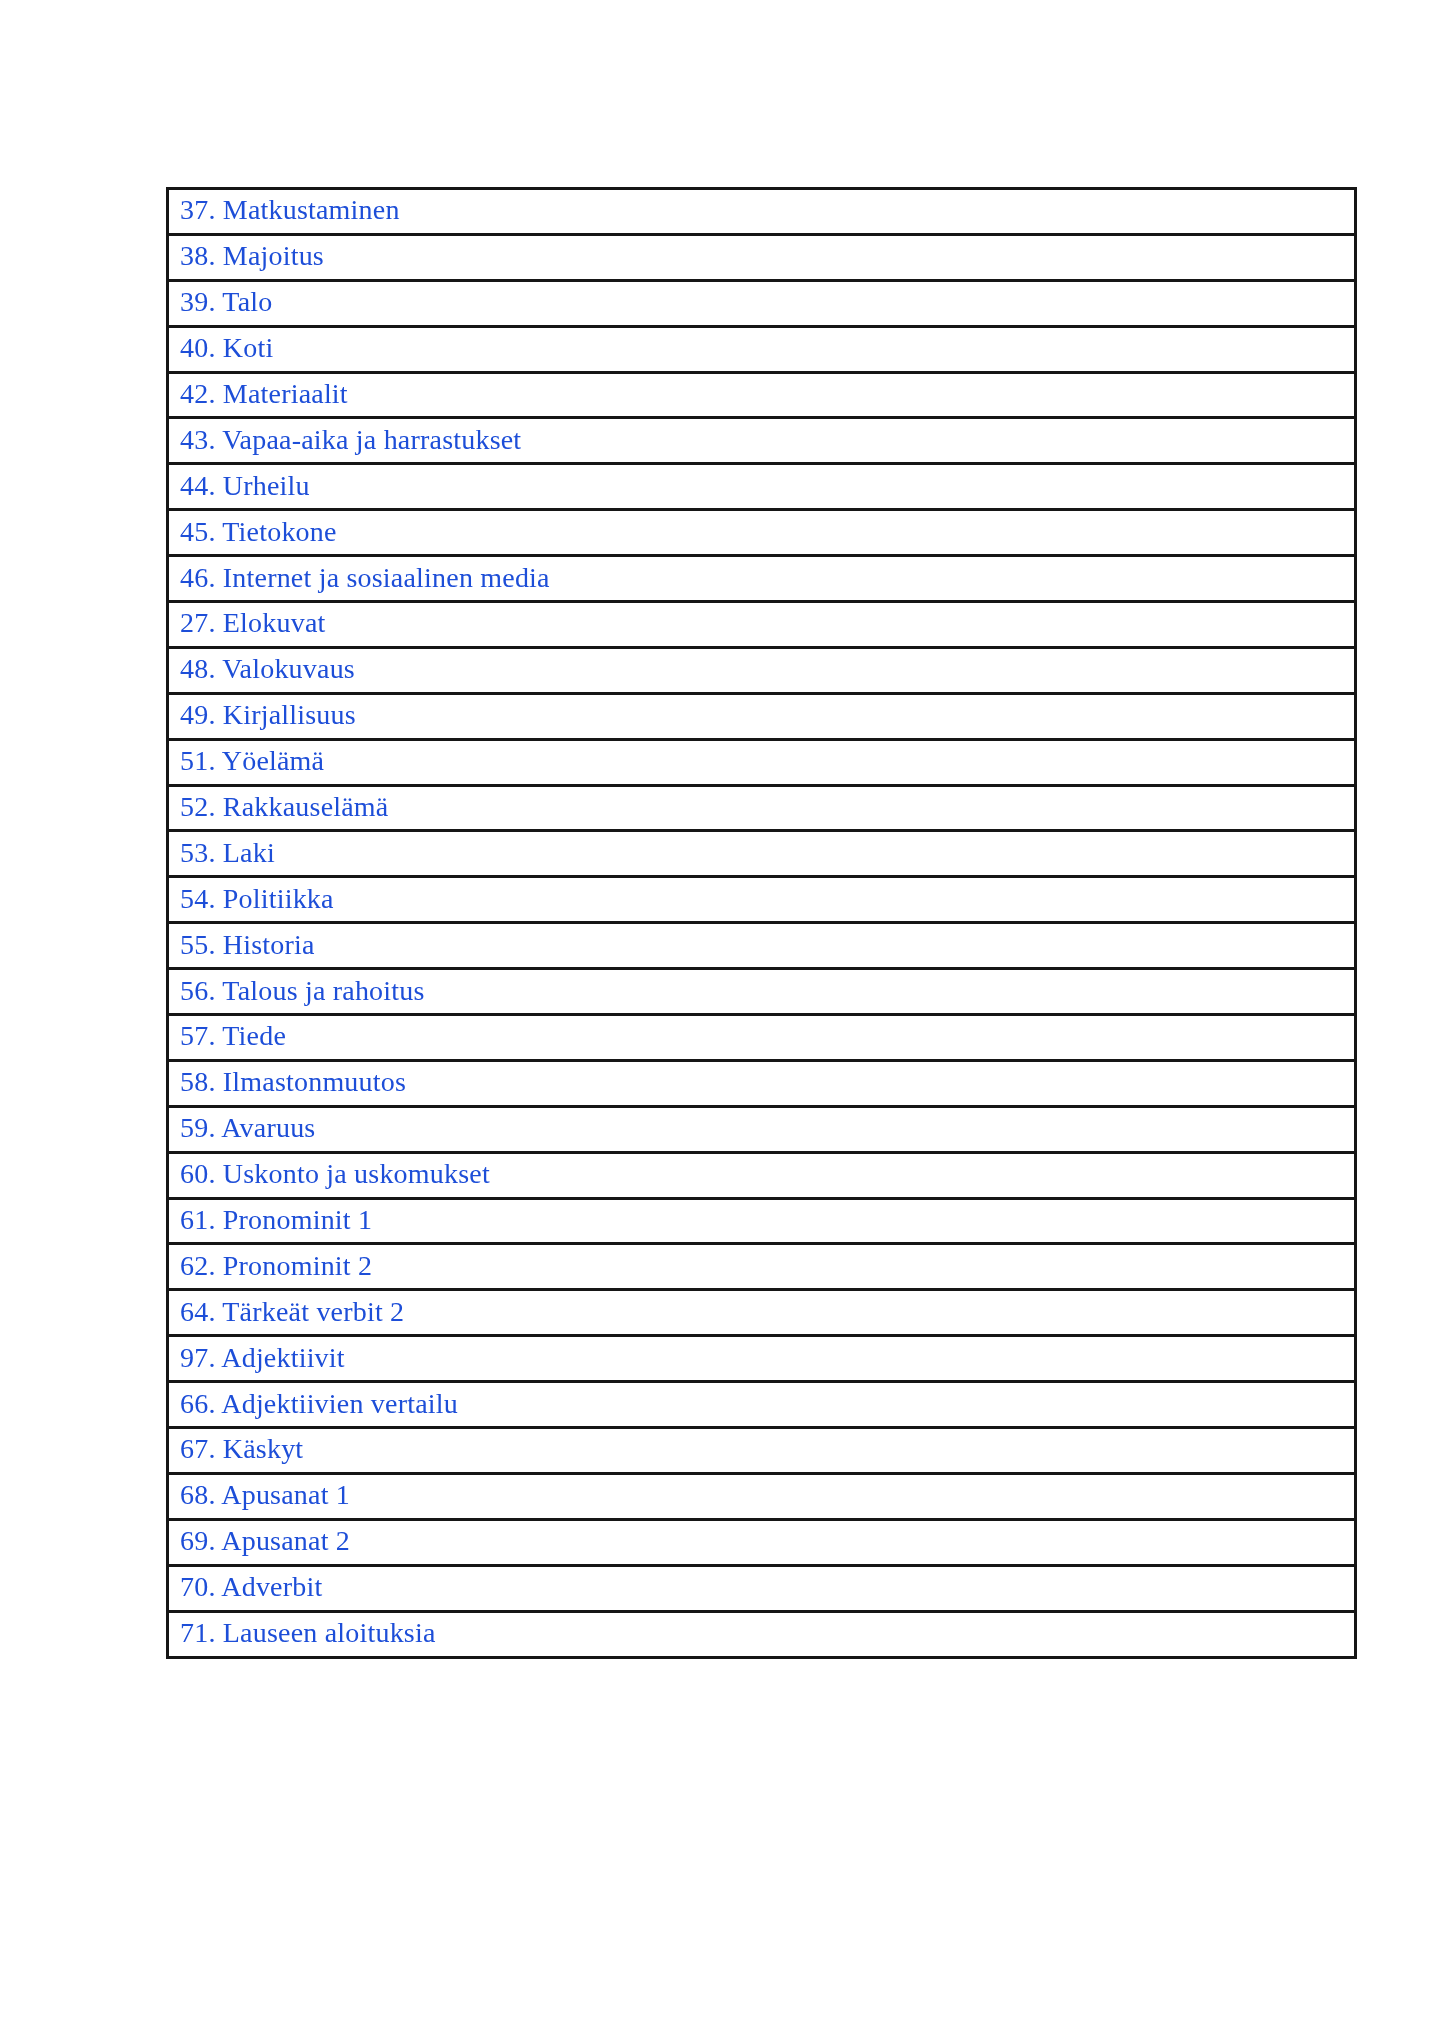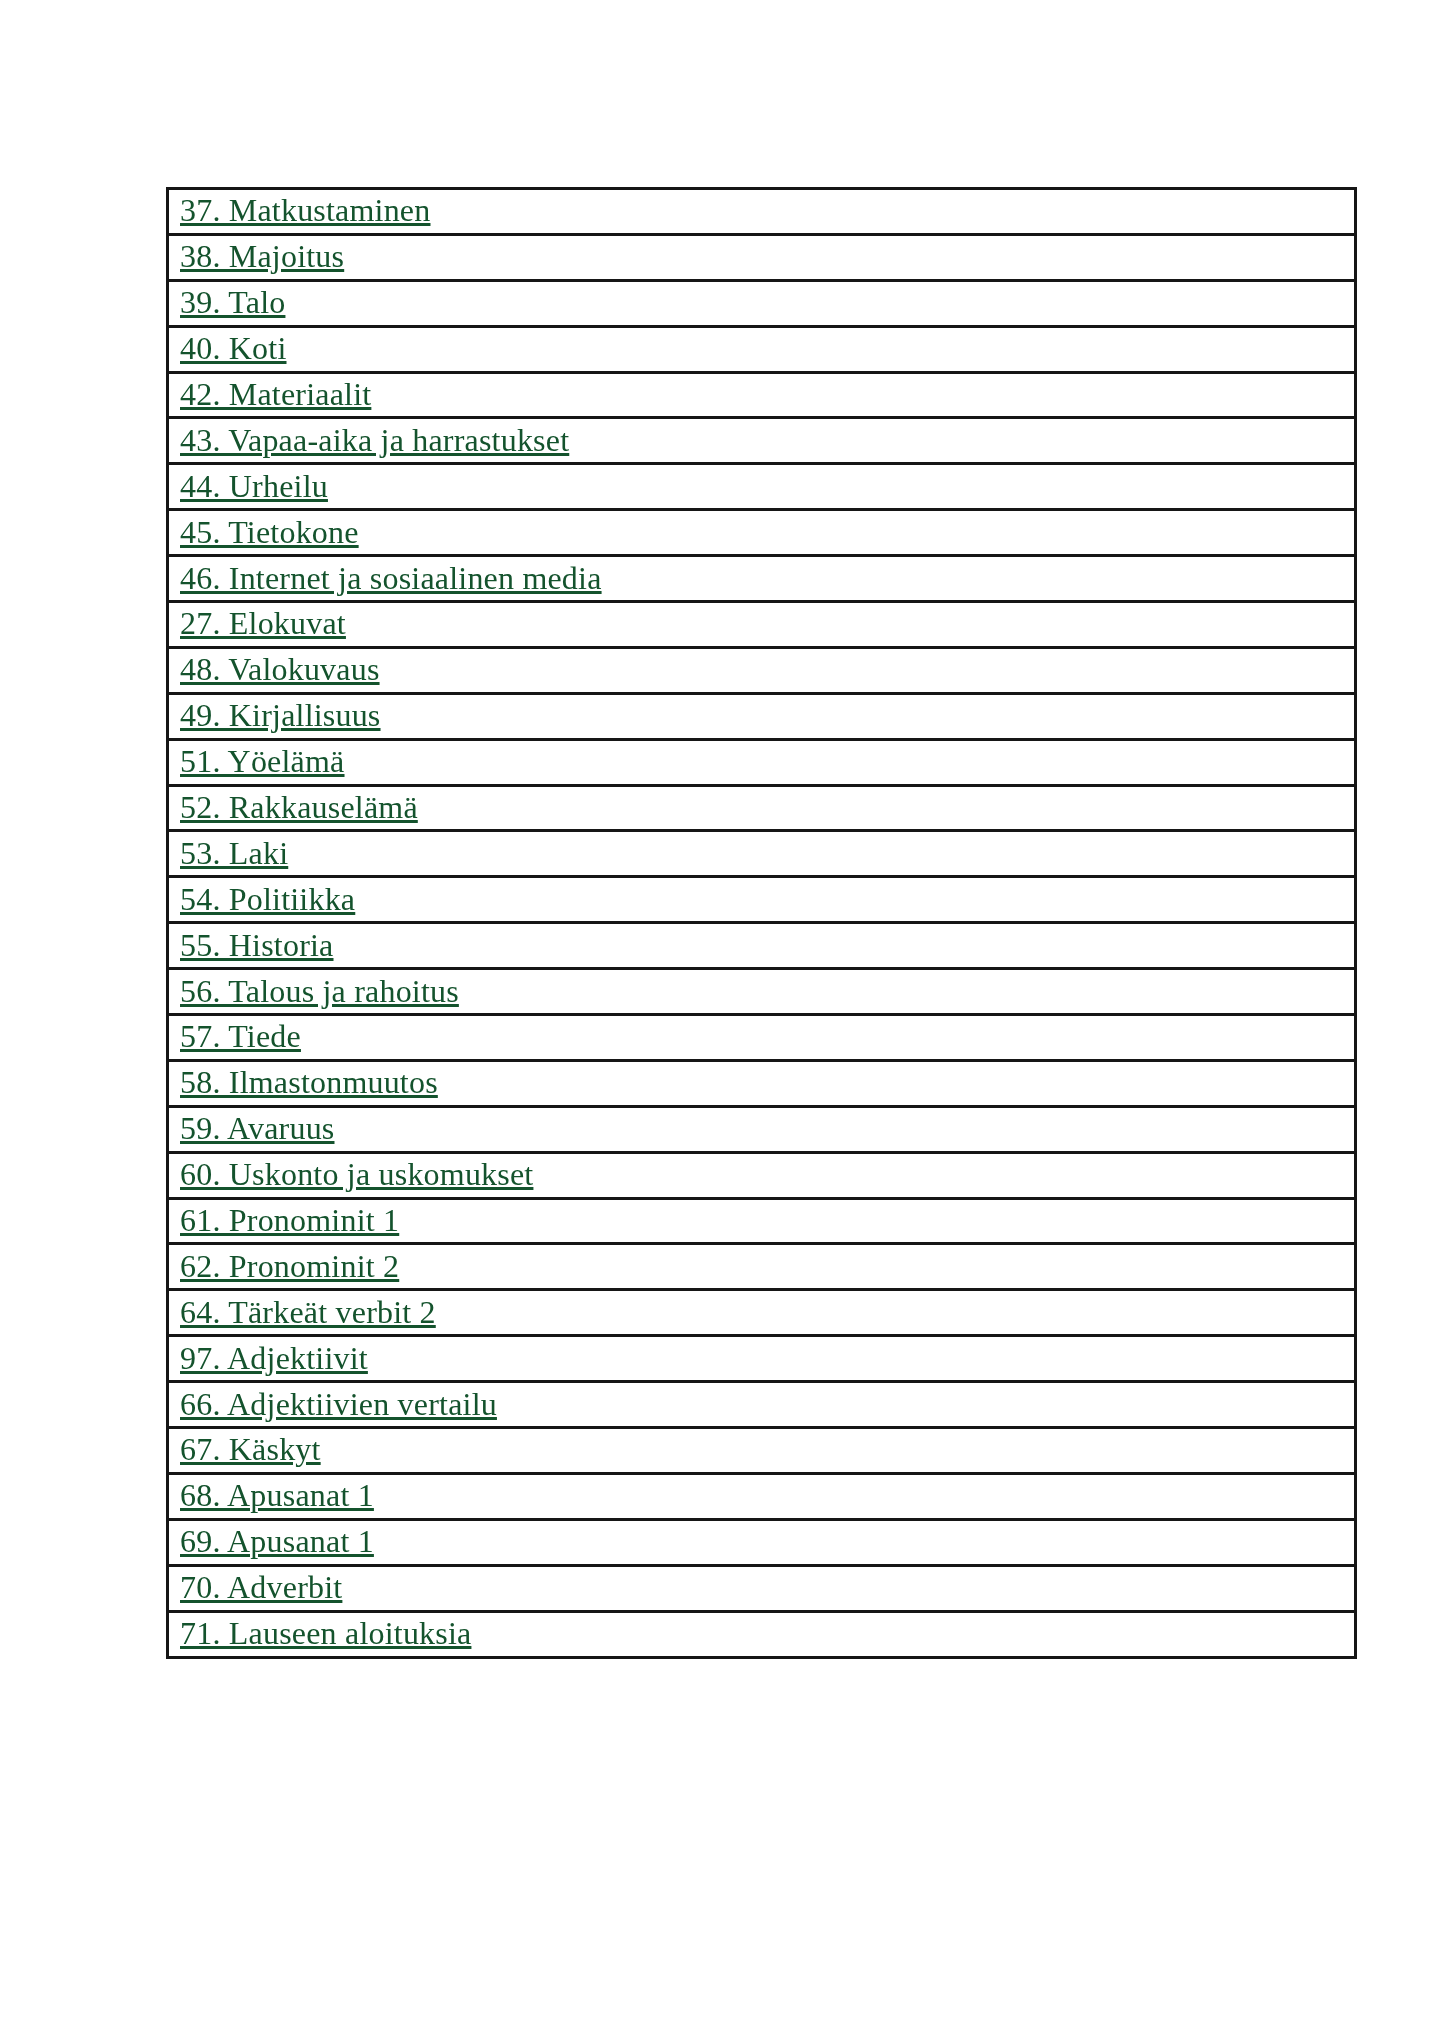--- a/index.html
+++ b/index.html
@@ -36,27 +36,26 @@
     align-items: center;
     padding-left: 11px;
     padding-right: 8px;
     background: #ffffff;
     overflow: hidden;
   }
   .toc-row:last-child {
     border-bottom: none;
   }
   .toc-entry {
-    font-size: 32px;
+    font-size: 28px;
     line-height: 1;
-    color: #14532d;
+    color: #1d4ed8;
     letter-spacing: 0.2px;
     white-space: nowrap;
     transform: translateY(-1px);
-    text-decoration: underline;
   }
 </style>
 </head>
 <body>
 
 <div class="page">
   <div class="toc-table" id="toc-table">
       <div class="toc-row">
         <span class="toc-entry">37. Matkustaminen</span>
       </div>
@@ -138,21 +137,21 @@
       <div class="toc-row">
         <span class="toc-entry">66. Adjektiivien vertailu</span>
       </div>
       <div class="toc-row">
         <span class="toc-entry">67. Käskyt</span>
       </div>
       <div class="toc-row">
         <span class="toc-entry">68. Apusanat 1</span>
       </div>
       <div class="toc-row">
-        <span class="toc-entry">69. Apusanat 1</span>
+        <span class="toc-entry">69. Apusanat 2</span>
       </div>
       <div class="toc-row">
         <span class="toc-entry">70. Adverbit</span>
       </div>
       <div class="toc-row">
         <span class="toc-entry">71. Lauseen aloituksia</span>
       </div>
     </div>
 </div>
 

